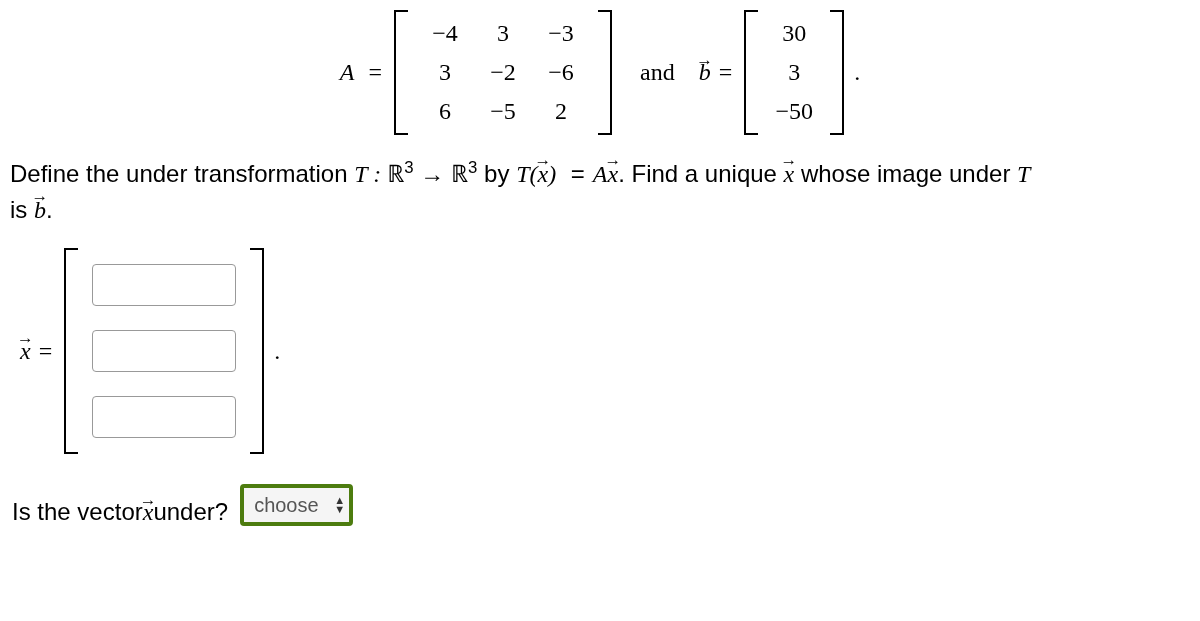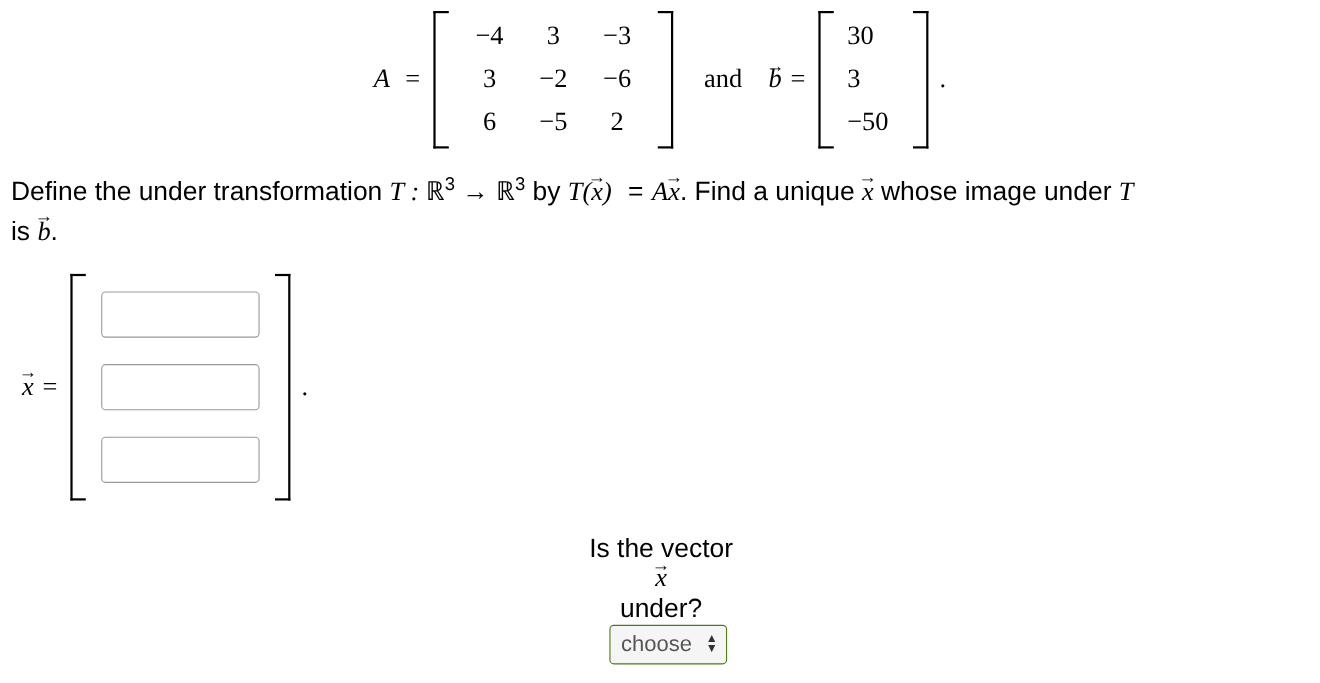--- a/index.html
+++ b/index.html
@@ -53,20 +53,21 @@
       display: flex;
       justify-content: center;
     }
     .matrix-cell {
       min-width: 50px;
       text-align: center;
       padding: 6px 4px;
     }
     .vec-cell {
       min-width: 48px;
+      text-align: center;
       padding: 6px 4px;
     }
     .and-text {
       margin: 0 24px;
       font-family: Liberation Serif, serif;
     }
     .question-text {
       font-family: Arial, sans-serif;
       line-height: 1.5;
       margin-bottom: 20px;
@@ -111,30 +112,29 @@
       width: 130px;
       height: 36px;
       font-size: 18px;
       border: 1px solid #999;
       border-radius: 4px;
       background: #fff;
       padding: 2px 6px;
     }
     .unique-row {
       display: flex;
-      align-items: center;
+      align-items: flex-end;
       font-family: Arial, sans-serif;
       margin-left: 2px;
-      flex-direction: column;
     }
     .select-box {
       margin-left: 12px;
       padding: 6px 30px 6px 10px;
       font-size: 20px;
-      border: 1px solid #4d7c0f;
+      border: 4px solid #4d7c0f;
       border-radius: 4px;
       background: #f5f5f5;
       appearance: none;
       position: relative;
       font-family: Arial, sans-serif;
       color: #555;
     }
     .select-wrapper {
       position: relative;
       display: inline-block;

